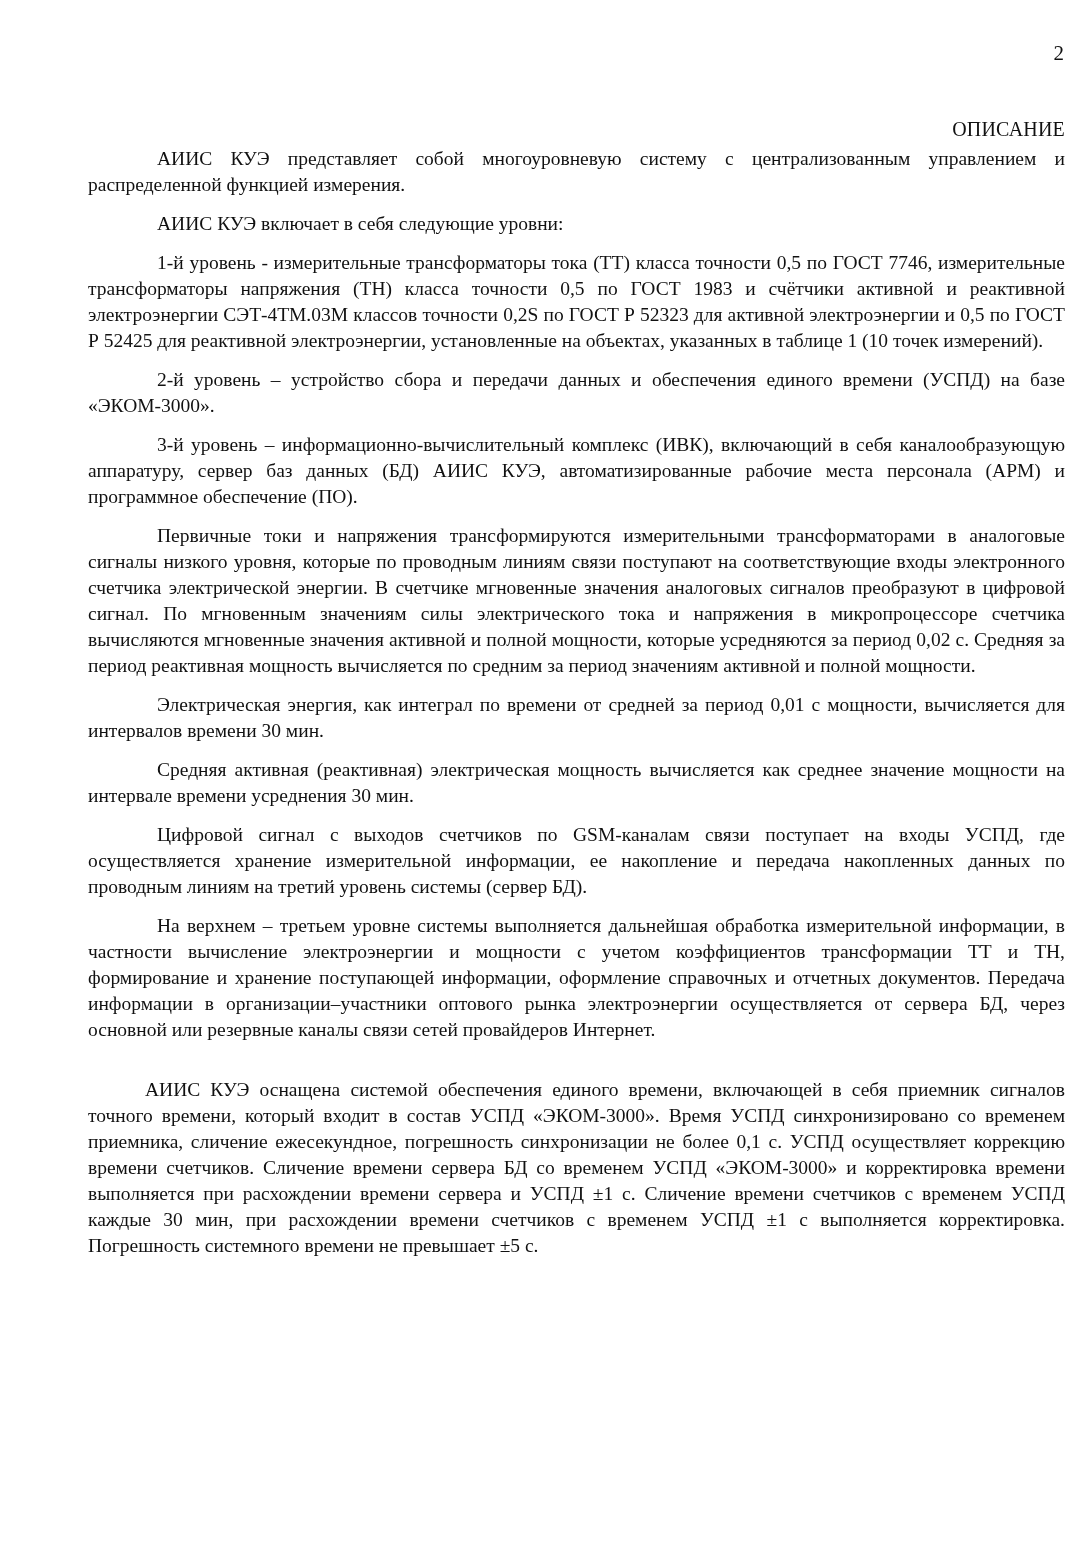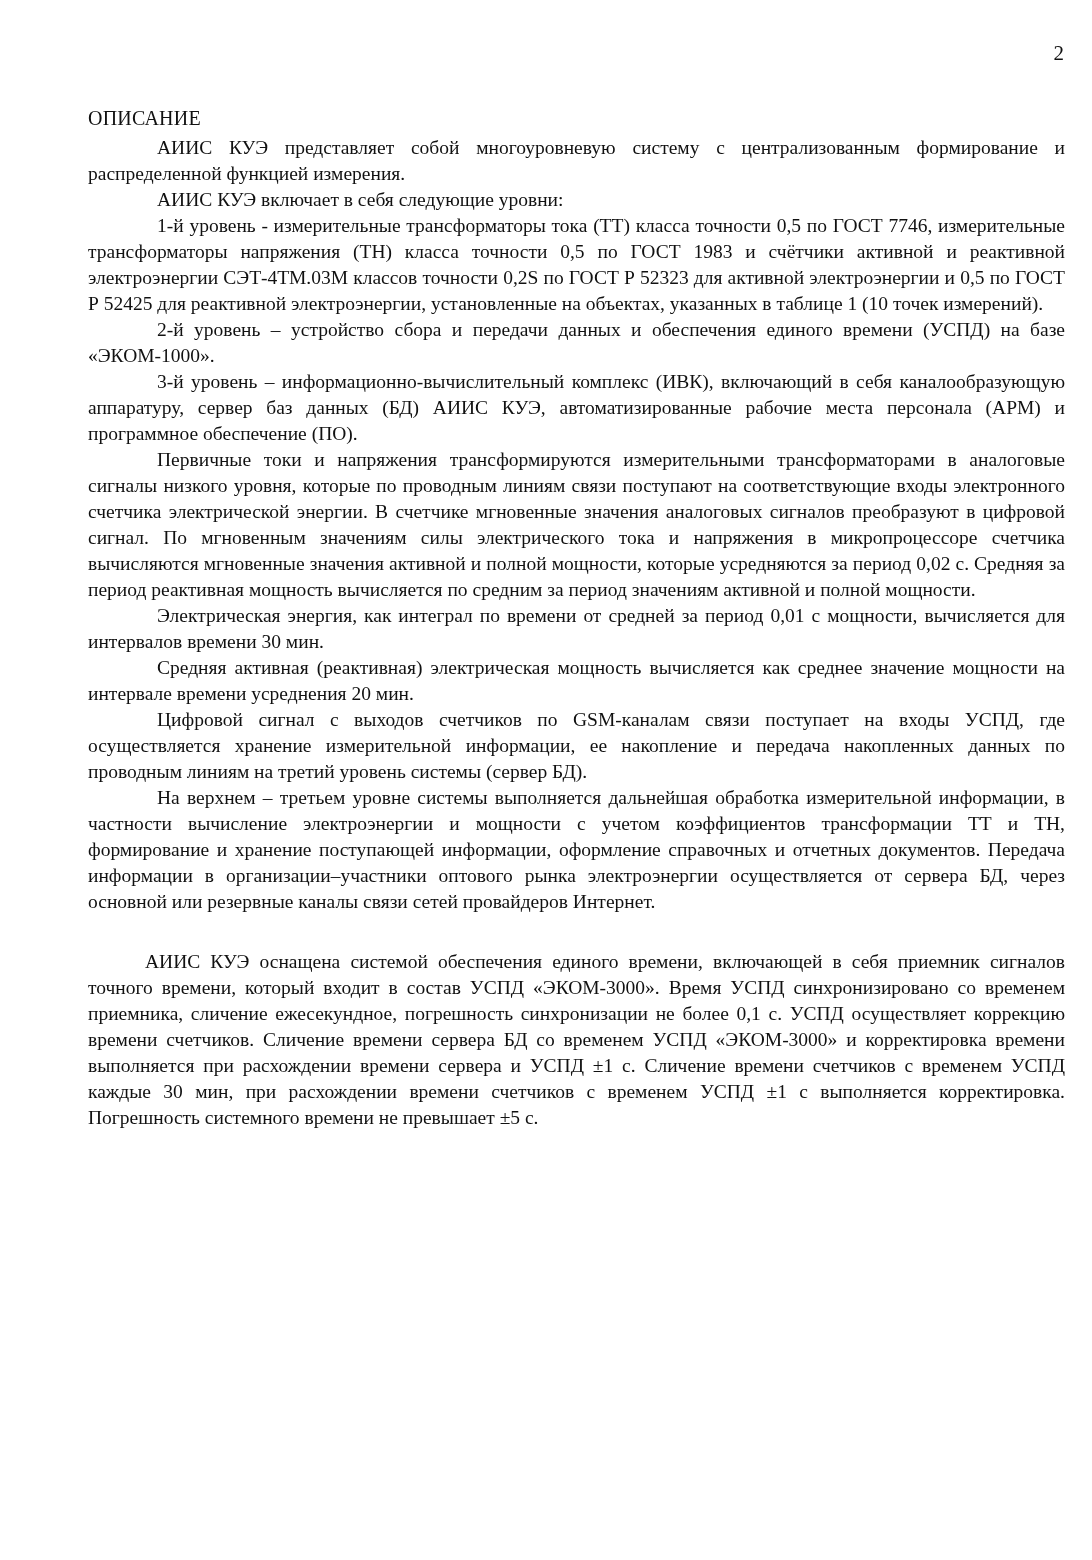--- a/index.html
+++ b/index.html
@@ -3,37 +3,37 @@
 <meta charset="utf-8">
 <style>
   html, body { margin: 0; padding: 0; background: #ffffff; }
   body {
     width: 1092px; height: 1560px; position: relative; overflow: hidden;
     font-family: "Liberation Serif", "DejaVu Serif", serif;
     color: #111; font-size: 19.5px; line-height: 26px;
   }
   .page-number { position: absolute; top: 40px; right: 28px; font-size: 21px; }
   .content { position: absolute; left: 88px; top: 104px; width: 977px; }
-  .title { text-align: left; margin: 1px 0 4px 0; font-weight: normal; font-size: 20px; line-height: 26px; letter-spacing: 0.2px; }
+  .title { text-align: right; margin: 12px 0 4px 0; font-weight: normal; font-size: 20px; line-height: 26px; letter-spacing: 0.2px; }
   p { margin: 0; text-align: justify; text-indent: 69px; }
-  p.gap { }
+  p.gap { margin-top: 13px; }
   p.gap-l { margin-top: 34px; }
   p.indent-s { text-indent: 57px; }
 </style>
 </head>
 <body>
 
 <div class="page-number">2</div>
 
 <div class="content">
   <h1 class="title">ОПИСАНИЕ</h1>
-  <p>АИИС КУЭ представляет собой многоуровневую систему с централизованным формирование и распределенной функцией измерения.</p>
+  <p>АИИС КУЭ представляет собой многоуровневую систему с централизованным управлением и распределенной функцией измерения.</p>
   <p class="gap">АИИС КУЭ включает в себя следующие уровни:</p>
   <p class="gap">1-й уровень - измерительные трансформаторы тока (ТТ) класса точности 0,5 по ГОСТ 7746, измерительные трансформаторы напряжения (ТН) класса точности 0,5 по ГОСТ 1983 и счётчики активной и реактивной электроэнергии СЭТ-4ТМ.03М классов точности 0,2S по ГОСТ Р 52323 для активной электроэнергии и 0,5 по ГОСТ Р 52425 для реактивной электроэнергии, установленные на объектах, указанных в таблице 1 (10 точек измерений).</p>
-  <p class="gap">2-й уровень – устройство сбора и передачи данных и обеспечения единого времени (УСПД) на базе «ЭКОМ-1000».</p>
+  <p class="gap">2-й уровень – устройство сбора и передачи данных и обеспечения единого времени (УСПД) на базе «ЭКОМ-3000».</p>
   <p class="gap">3-й уровень – информационно-вычислительный комплекс (ИВК), включающий в себя каналообразующую аппаратуру, сервер баз данных (БД) АИИС КУЭ, автоматизированные рабочие места персонала (АРМ) и программное обеспечение (ПО).</p>
   <p class="gap">Первичные токи и напряжения трансформируются измерительными трансформаторами в аналоговые сигналы низкого уровня, которые по проводным линиям связи поступают на соответствующие входы электронного счетчика электрической энергии. В счетчике мгновенные значения аналоговых сигналов преобразуют в цифровой сигнал. По мгновенным значениям силы электрического тока и напряжения в микропроцессоре счетчика вычисляются мгновенные значения активной и полной мощности, которые усредняются за период 0,02 с. Средняя за период реактивная мощность вычисляется по средним за период значениям активной и полной мощности.</p>
   <p class="gap">Электрическая энергия, как интеграл по времени от средней за период 0,01 с мощности, вычисляется для интервалов времени 30 мин.</p>
-  <p class="gap">Средняя активная (реактивная) электрическая мощность вычисляется как среднее значение мощности на интервале времени усреднения 20 мин.</p>
+  <p class="gap">Средняя активная (реактивная) электрическая мощность вычисляется как среднее значение мощности на интервале времени усреднения 30 мин.</p>
   <p class="gap">Цифровой сигнал с выходов счетчиков по GSM-каналам связи поступает на входы УСПД, где осуществляется хранение измерительной информации, ее накопление и передача накопленных данных по проводным линиям на третий уровень системы (сервер БД).</p>
   <p class="gap">На верхнем – третьем уровне системы выполняется дальнейшая обработка измерительной информации, в частности вычисление электроэнергии и мощности с учетом коэффициентов трансформации ТТ и ТН, формирование и хранение поступающей информации, оформление справочных и отчетных документов. Передача информации в организации–участники оптового рынка электроэнергии осуществляется от сервера БД, через основной или резервные каналы связи сетей провайдеров Интернет.</p>
   <p class="gap-l indent-s">АИИС КУЭ оснащена системой обеспечения единого времени, включающей в себя приемник сигналов точного времени, который входит в состав УСПД «ЭКОМ-3000». Время УСПД синхронизировано со временем приемника, сличение ежесекундное, погрешность синхронизации не более 0,1 с. УСПД осуществляет коррекцию времени счетчиков. Сличение времени сервера БД со временем УСПД «ЭКОМ-3000» и корректировка времени выполняется при расхождении времени сервера и УСПД ±1 с. Сличение времени счетчиков с временем УСПД каждые 30 мин, при расхождении времени счетчиков с временем УСПД ±1 с выполняется корректировка. Погрешность системного времени не превышает ±5 с.</p>
 </div>
 
 </body></html>

